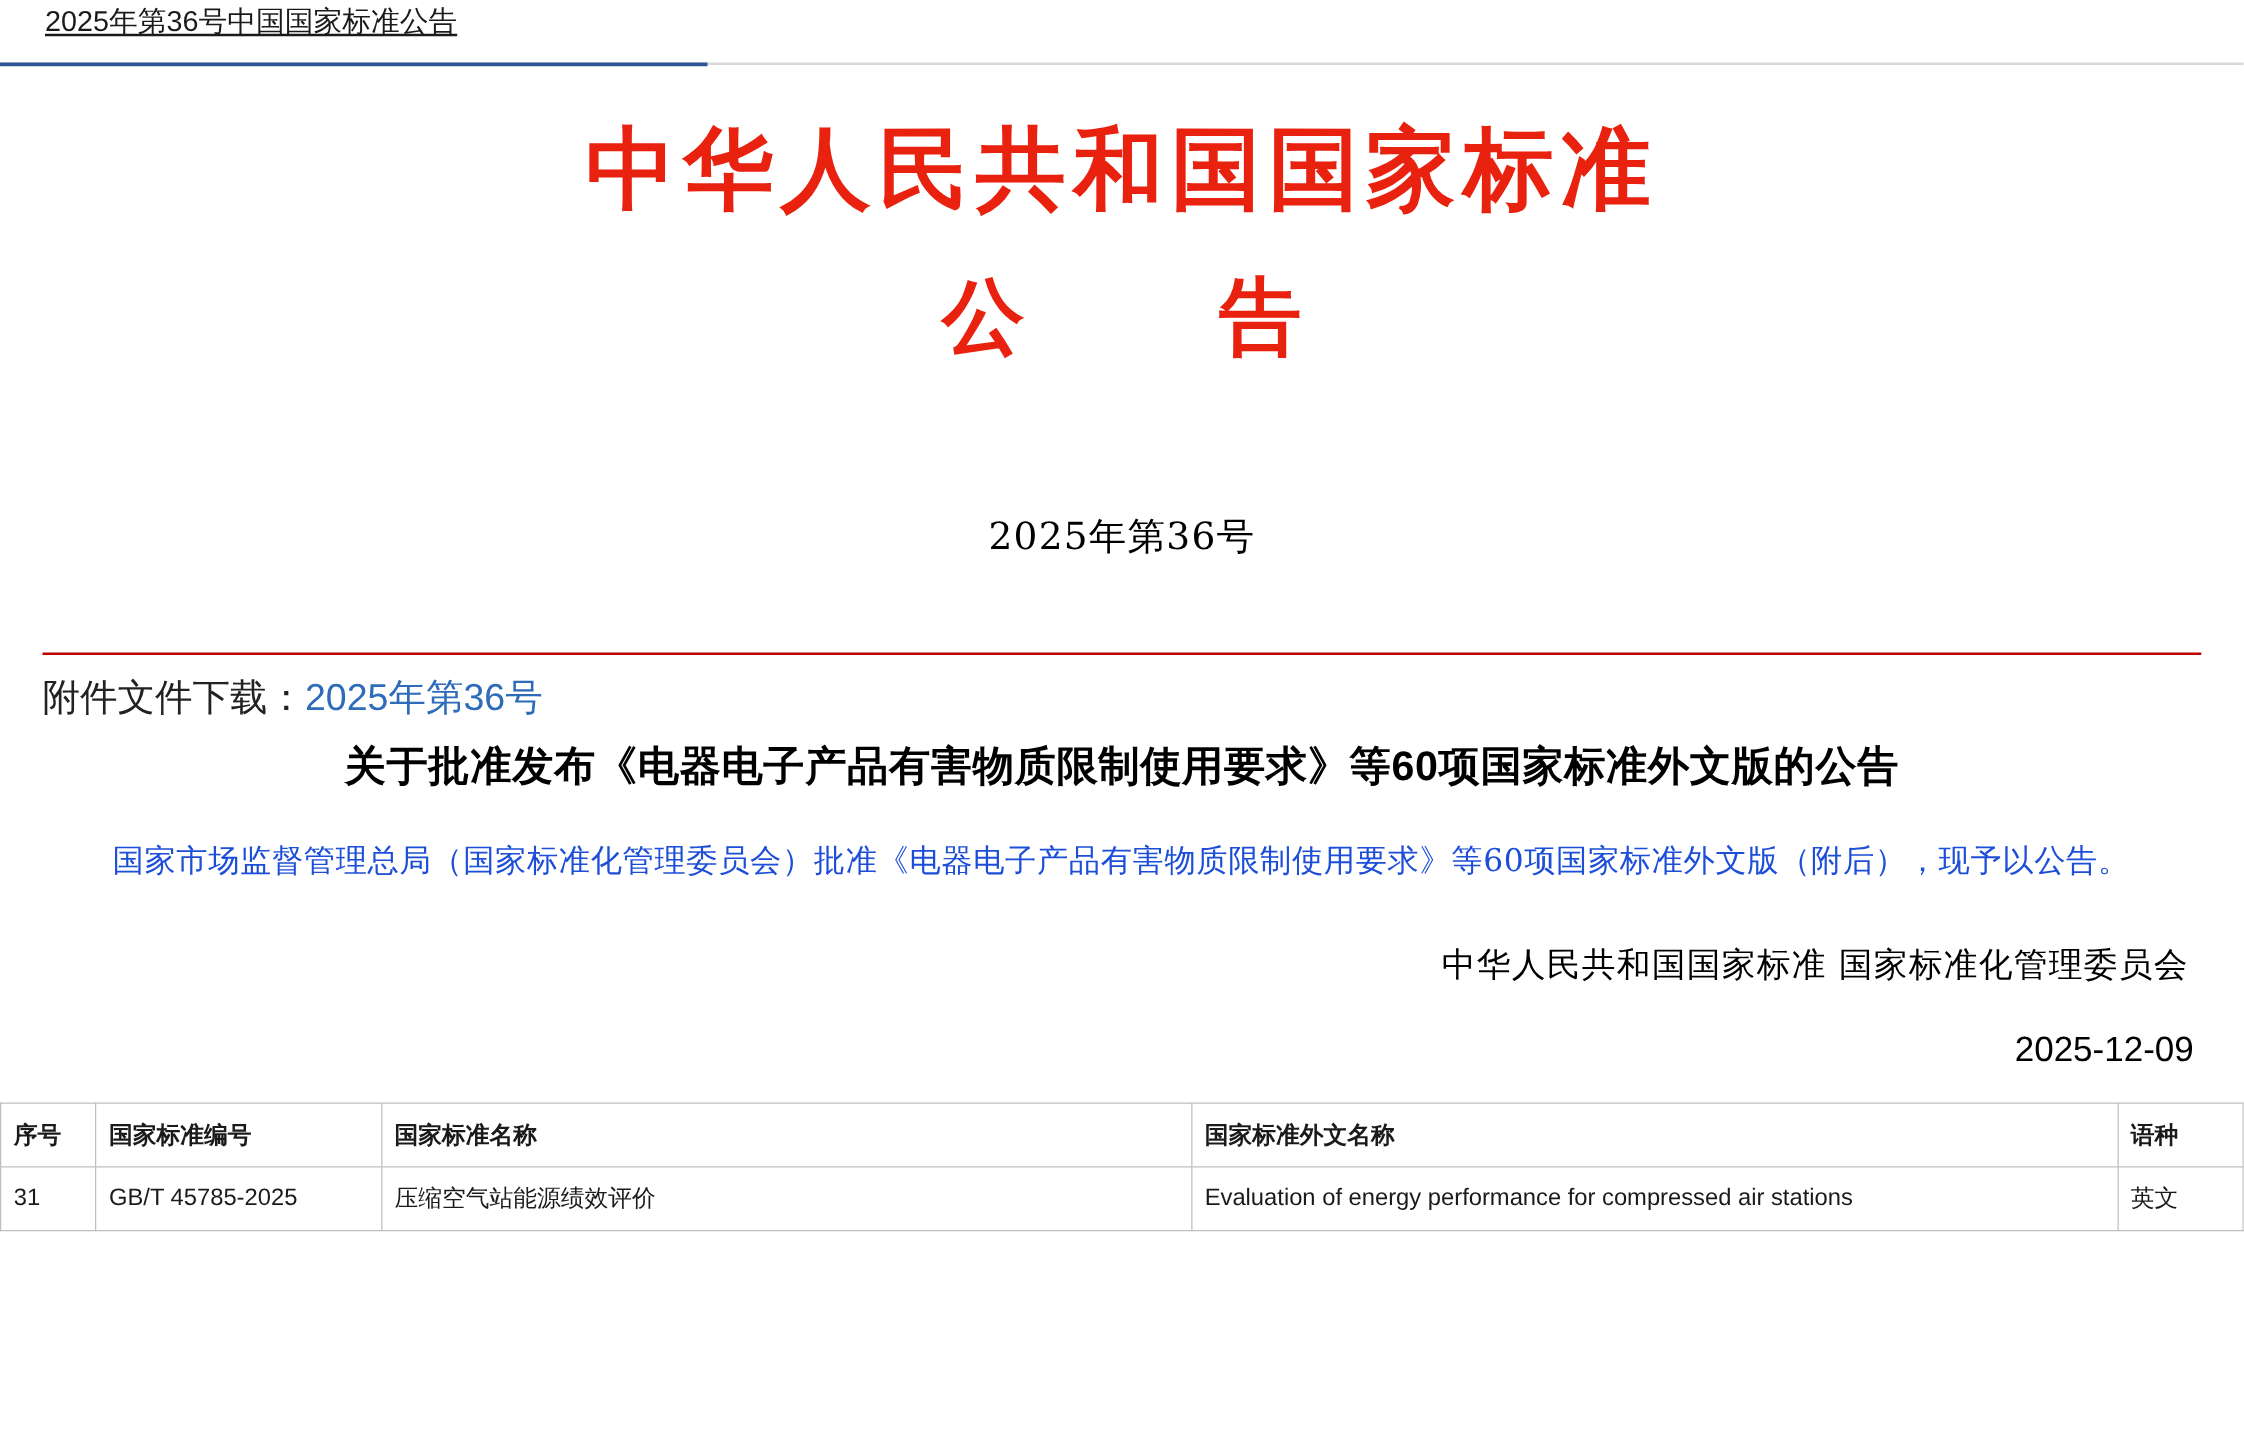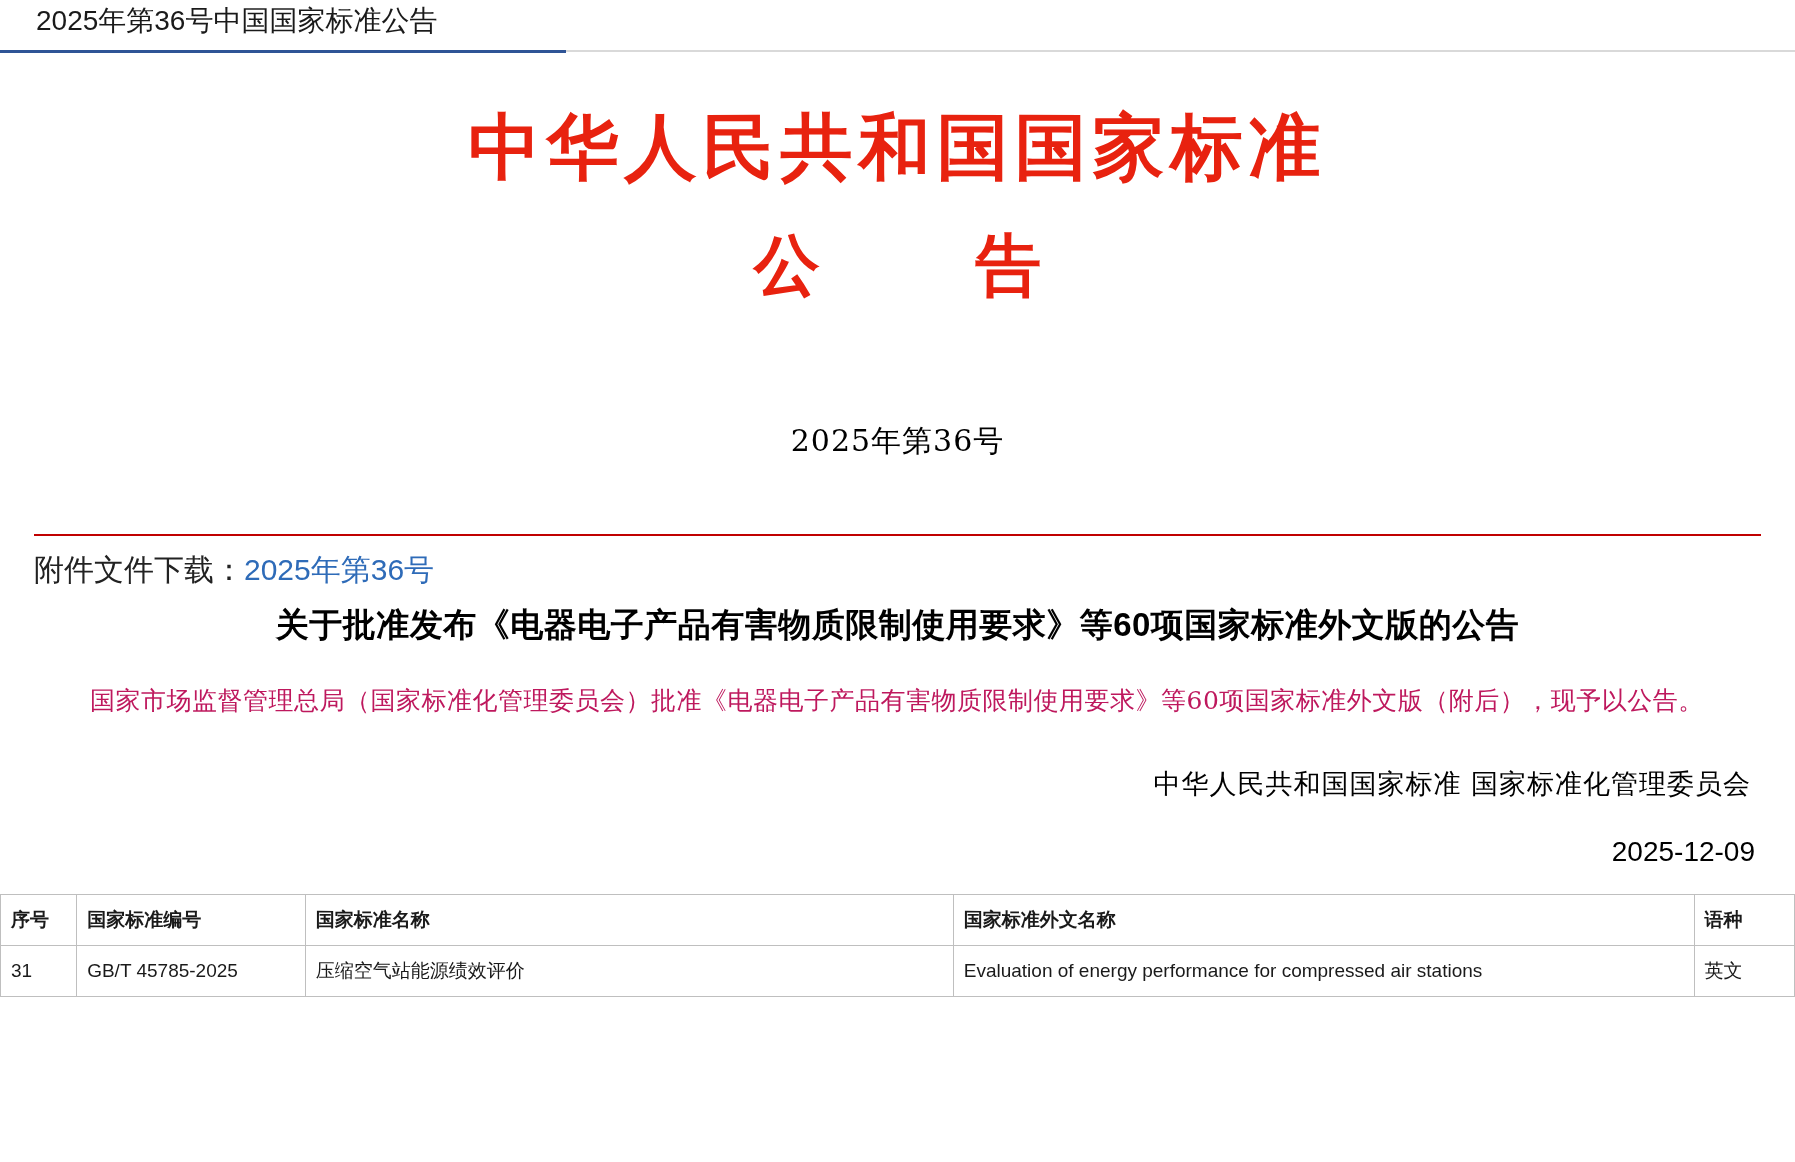--- a/index.html
+++ b/index.html
@@ -23,42 +23,43 @@
   .tabbar {
     position: relative;
     height: 52px;
     border-bottom: 2px solid #d9d9d9;
     box-sizing: border-box;
   }
   .tab {
     position: absolute;
     left: 36px;
     top: 2px;
-    font-size: 28px;
+    font-size: 23px;
     color: #1a1a1a;
     font-family: "Liberation Sans", sans-serif;
     white-space: nowrap;
+    text-decoration: underline;
   }
   .tab-underline {
     position: absolute;
     left: 0;
     top: 50px;
     width: 566px;
     height: 3px;
     background: #2f5496;
   }
 
   
   .doc {
     padding: 0 34px;
     box-sizing: border-box;
   }
 
   .title-main {
-    margin-top: 54px;
+    margin-top: 42px;
     text-align: center;
     color: #e8220f;
     font-family: "DejaVu Serif", serif;
     font-weight: bold;
     font-size: 72px;
     letter-spacing: 6px;
     line-height: 1.15;
   }
   .title-sub {
     margin-top: 44px;
@@ -108,21 +109,21 @@
     color: #000;
     font-family: "Liberation Sans", sans-serif;
     letter-spacing: 0.5px;
   }
 
   .body-para {
     margin-top: 28px;
     font-family: "DejaVu Serif", serif;
     font-size: 25px;
     line-height: 2.0;
-    color: #be185d;
+    color: #1d4ed8;
     text-indent: 56px;
     letter-spacing: 0.5px;
   }
 
   .signature {
     margin-top: 40px;
     text-align: right;
     font-family: "DejaVu Serif", serif;
     font-size: 27px;
     color: #000;

